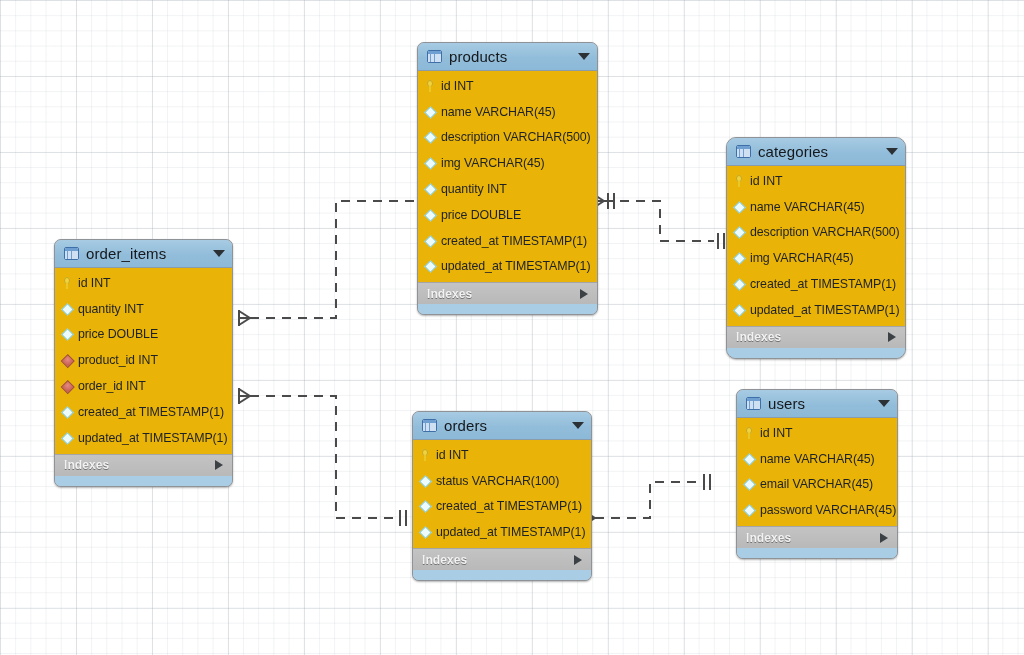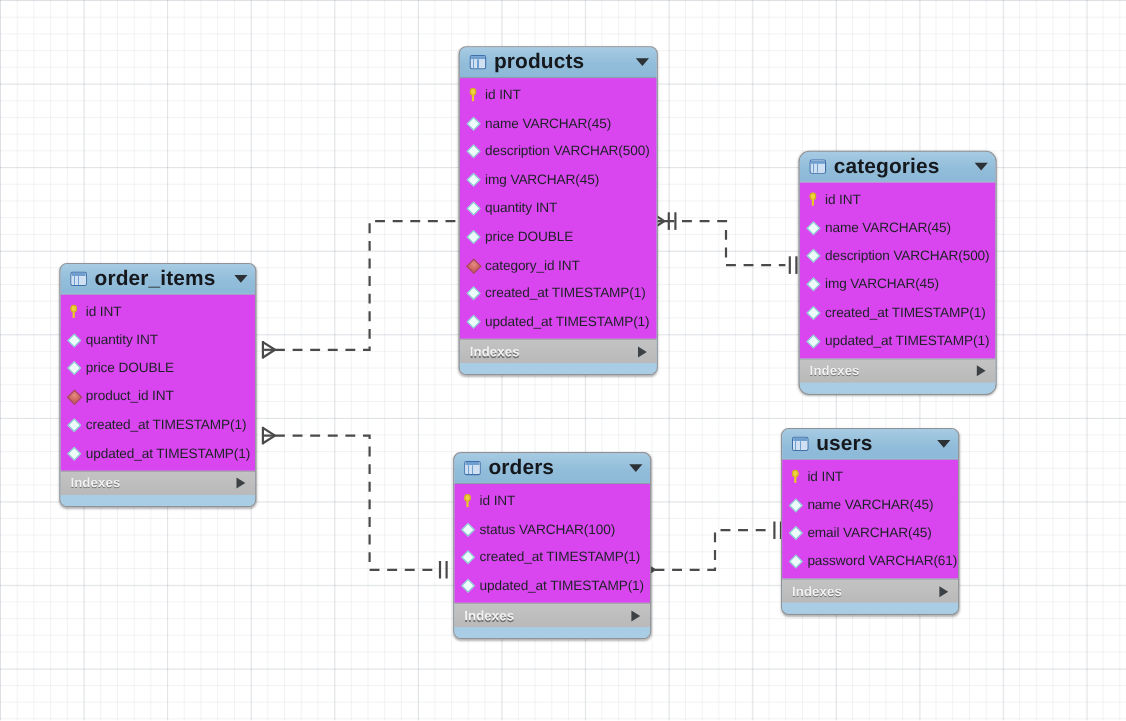--- a/index.html
+++ b/index.html
@@ -87,38 +87,38 @@
     content: "";
     position: absolute;
     left: 0; right: 0; top: 3px; bottom: 0;
     background:
       linear-gradient(to right,
         #cfe0f2 0 2px, #6f9fd0 2px 3px,
         #cfe0f2 3px 6px, #6f9fd0 6px 7px,
         #cfe0f2 7px 12px);
   }
   .tb-title {
-    font-size: 19px;
-    font-weight: bold;
+    font-size: 15px;
+    font-weight: normal;
     color: #15181c;
     letter-spacing: 0.1px;
     white-space: nowrap;
     flex: 1 1 auto;
   }
   .tb-caret {
     flex: 0 0 auto;
     width: 0; height: 0;
     border-left: 6px solid transparent;
     border-right: 6px solid transparent;
     border-top: 7px solid #2c3136;
     margin-left: 6px;
   }
 
   .tb-cols {
-    background: #d946ef;
+    background: #eab308;
     padding: 2px 0 3px 0;
   }
   .col-row {
     display: flex;
     align-items: center;
     height: 25.8px;
     padding-left: 7px;
     box-sizing: border-box;
     white-space: nowrap;
   }
@@ -258,20 +258,24 @@
       </div>
       <div class="col-row">
         <span class="mk mk-col"></span>
         <span class="col-label">price DOUBLE</span>
       </div>
       <div class="col-row">
         <span class="mk mk-fk"></span>
         <span class="col-label">product_id INT</span>
       </div>
       <div class="col-row">
+        <span class="mk mk-fk"></span>
+        <span class="col-label">order_id INT</span>
+      </div>
+      <div class="col-row">
         <span class="mk mk-col"></span>
         <span class="col-label">created_at TIMESTAMP(1)</span>
       </div>
       <div class="col-row">
         <span class="mk mk-col"></span>
         <span class="col-label">updated_at TIMESTAMP(1)</span>
       </div>
     </div>
     <div class="tb-indexes">
       <span class="idx-label">Indexes</span>
@@ -305,24 +309,20 @@
       </div>
       <div class="col-row">
         <span class="mk mk-col"></span>
         <span class="col-label">quantity INT</span>
       </div>
       <div class="col-row">
         <span class="mk mk-col"></span>
         <span class="col-label">price DOUBLE</span>
       </div>
       <div class="col-row">
-        <span class="mk mk-fk"></span>
-        <span class="col-label">category_id INT</span>
-      </div>
-      <div class="col-row">
         <span class="mk mk-col"></span>
         <span class="col-label">created_at TIMESTAMP(1)</span>
       </div>
       <div class="col-row">
         <span class="mk mk-col"></span>
         <span class="col-label">updated_at TIMESTAMP(1)</span>
       </div>
     </div>
     <div class="tb-indexes">
       <span class="idx-label">Indexes</span>
@@ -394,42 +394,42 @@
         <span class="col-label">updated_at TIMESTAMP(1)</span>
       </div>
     </div>
     <div class="tb-indexes">
       <span class="idx-label">Indexes</span>
       <span class="idx-caret"></span>
     </div>
     <div class="tb-foot"></div>
   </div>
 
-  <div class="table-box" style="left:710px; top:389px; width:162px;">
+  <div class="table-box" style="left:736px; top:389px; width:162px;">
     <div class="tb-header">
       <span class="tb-icon"></span>
       <span class="tb-title">users</span>
       <span class="tb-caret"></span>
     </div>
     <div class="tb-cols">
       <div class="col-row">
         <span class="mk mk-pk"></span>
         <span class="col-label">id INT</span>
       </div>
       <div class="col-row">
         <span class="mk mk-col"></span>
         <span class="col-label">name VARCHAR(45)</span>
       </div>
       <div class="col-row">
         <span class="mk mk-col"></span>
         <span class="col-label">email VARCHAR(45)</span>
       </div>
       <div class="col-row">
         <span class="mk mk-col"></span>
-        <span class="col-label">password VARCHAR(61)</span>
+        <span class="col-label">password VARCHAR(45)</span>
       </div>
     </div>
     <div class="tb-indexes">
       <span class="idx-label">Indexes</span>
       <span class="idx-caret"></span>
     </div>
     <div class="tb-foot"></div>
   </div>
 
 </div>

